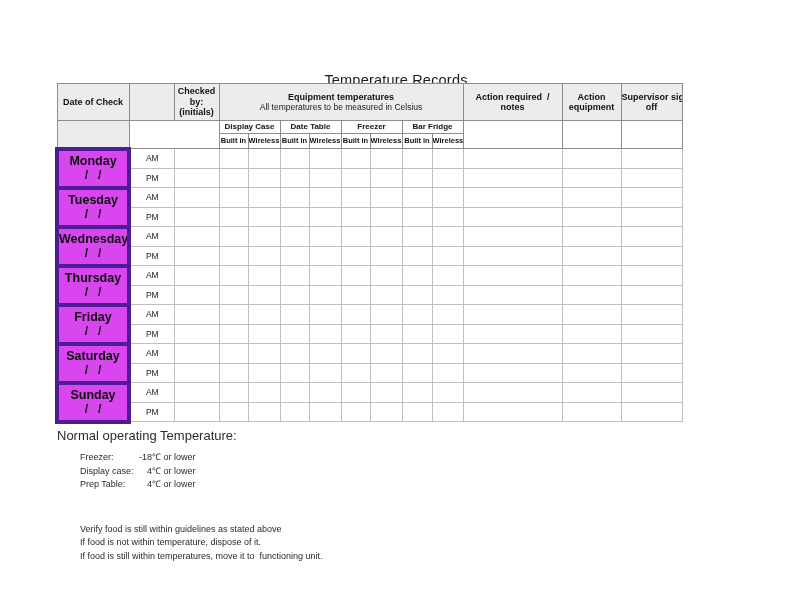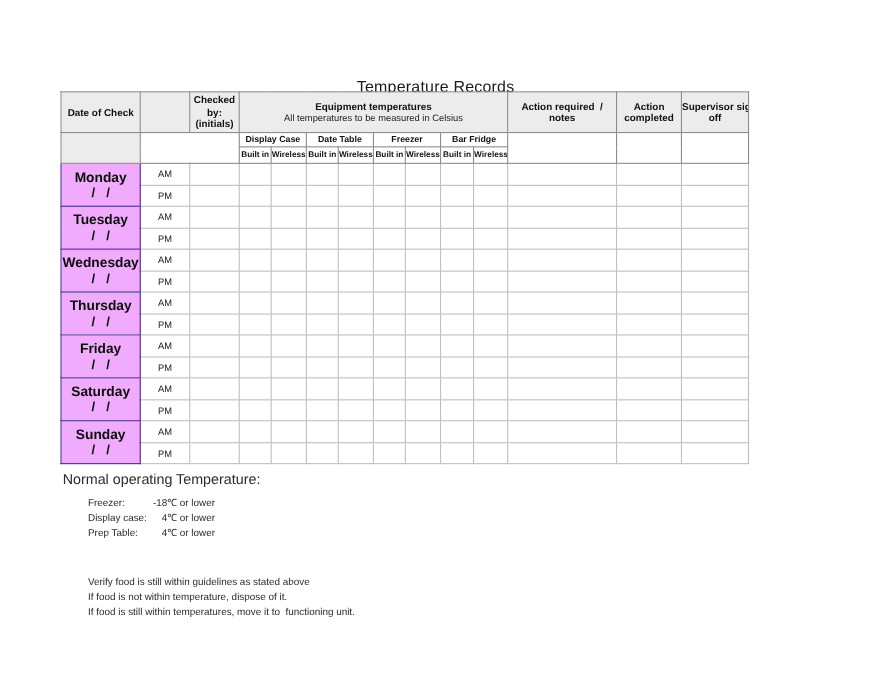--- a/index.html
+++ b/index.html
@@ -47,22 +47,22 @@
   }
   td.eqgroup{font-size:8px;line-height:12px;}
   td.eqsub{font-size:7.5px;line-height:14px;}
   td.grayspacer{background:#ececec;border:1px solid #8d8d8d;}
   
   td.b{
     border:1px solid #bfbfbf;
     background:#ffffff;
   }
   td.daycell{
-    background:#f0abfc;
-    border:1px solid #4c1d95;
+    background:#d946ef;
+    border:4px solid #4c1d95;
     color:#0d0d0d;
   }
   .dayname{font-size:12.5px;font-weight:bold;line-height:14px;}
   .dayslash{font-size:12px;font-weight:bold;line-height:14px;white-space:pre;}
   td.ampm{
     border:1px solid #bfbfbf;background:#fff;
     font-size:8.5px;color:#222;
   }
   .hline{white-space:pre;}
   
@@ -111,21 +111,21 @@
       <td class="h" colspan="8">
         <div>Equipment temperatures</div>
         <div class="sub">All temperatures to be measured in Celsius</div>
       </td>
       <td class="h">
         <div class="hline">Action required  /</div>
         <div class="hline">notes</div>
       </td>
       <td class="h">
         <div class="hline">Action</div>
-        <div class="hline">completed</div>
+        <div class="hline">equipment</div>
       </td>
       <td class="h">
         <div class="hline">Supervisor sign</div>
         <div class="hline">off</div>
       </td>
     </tr>
 
     <tr class="hr2">
       <td class="grayspacer" rowspan="2"></td>
       <td class="subcell" colspan="2" rowspan="2"></td>

